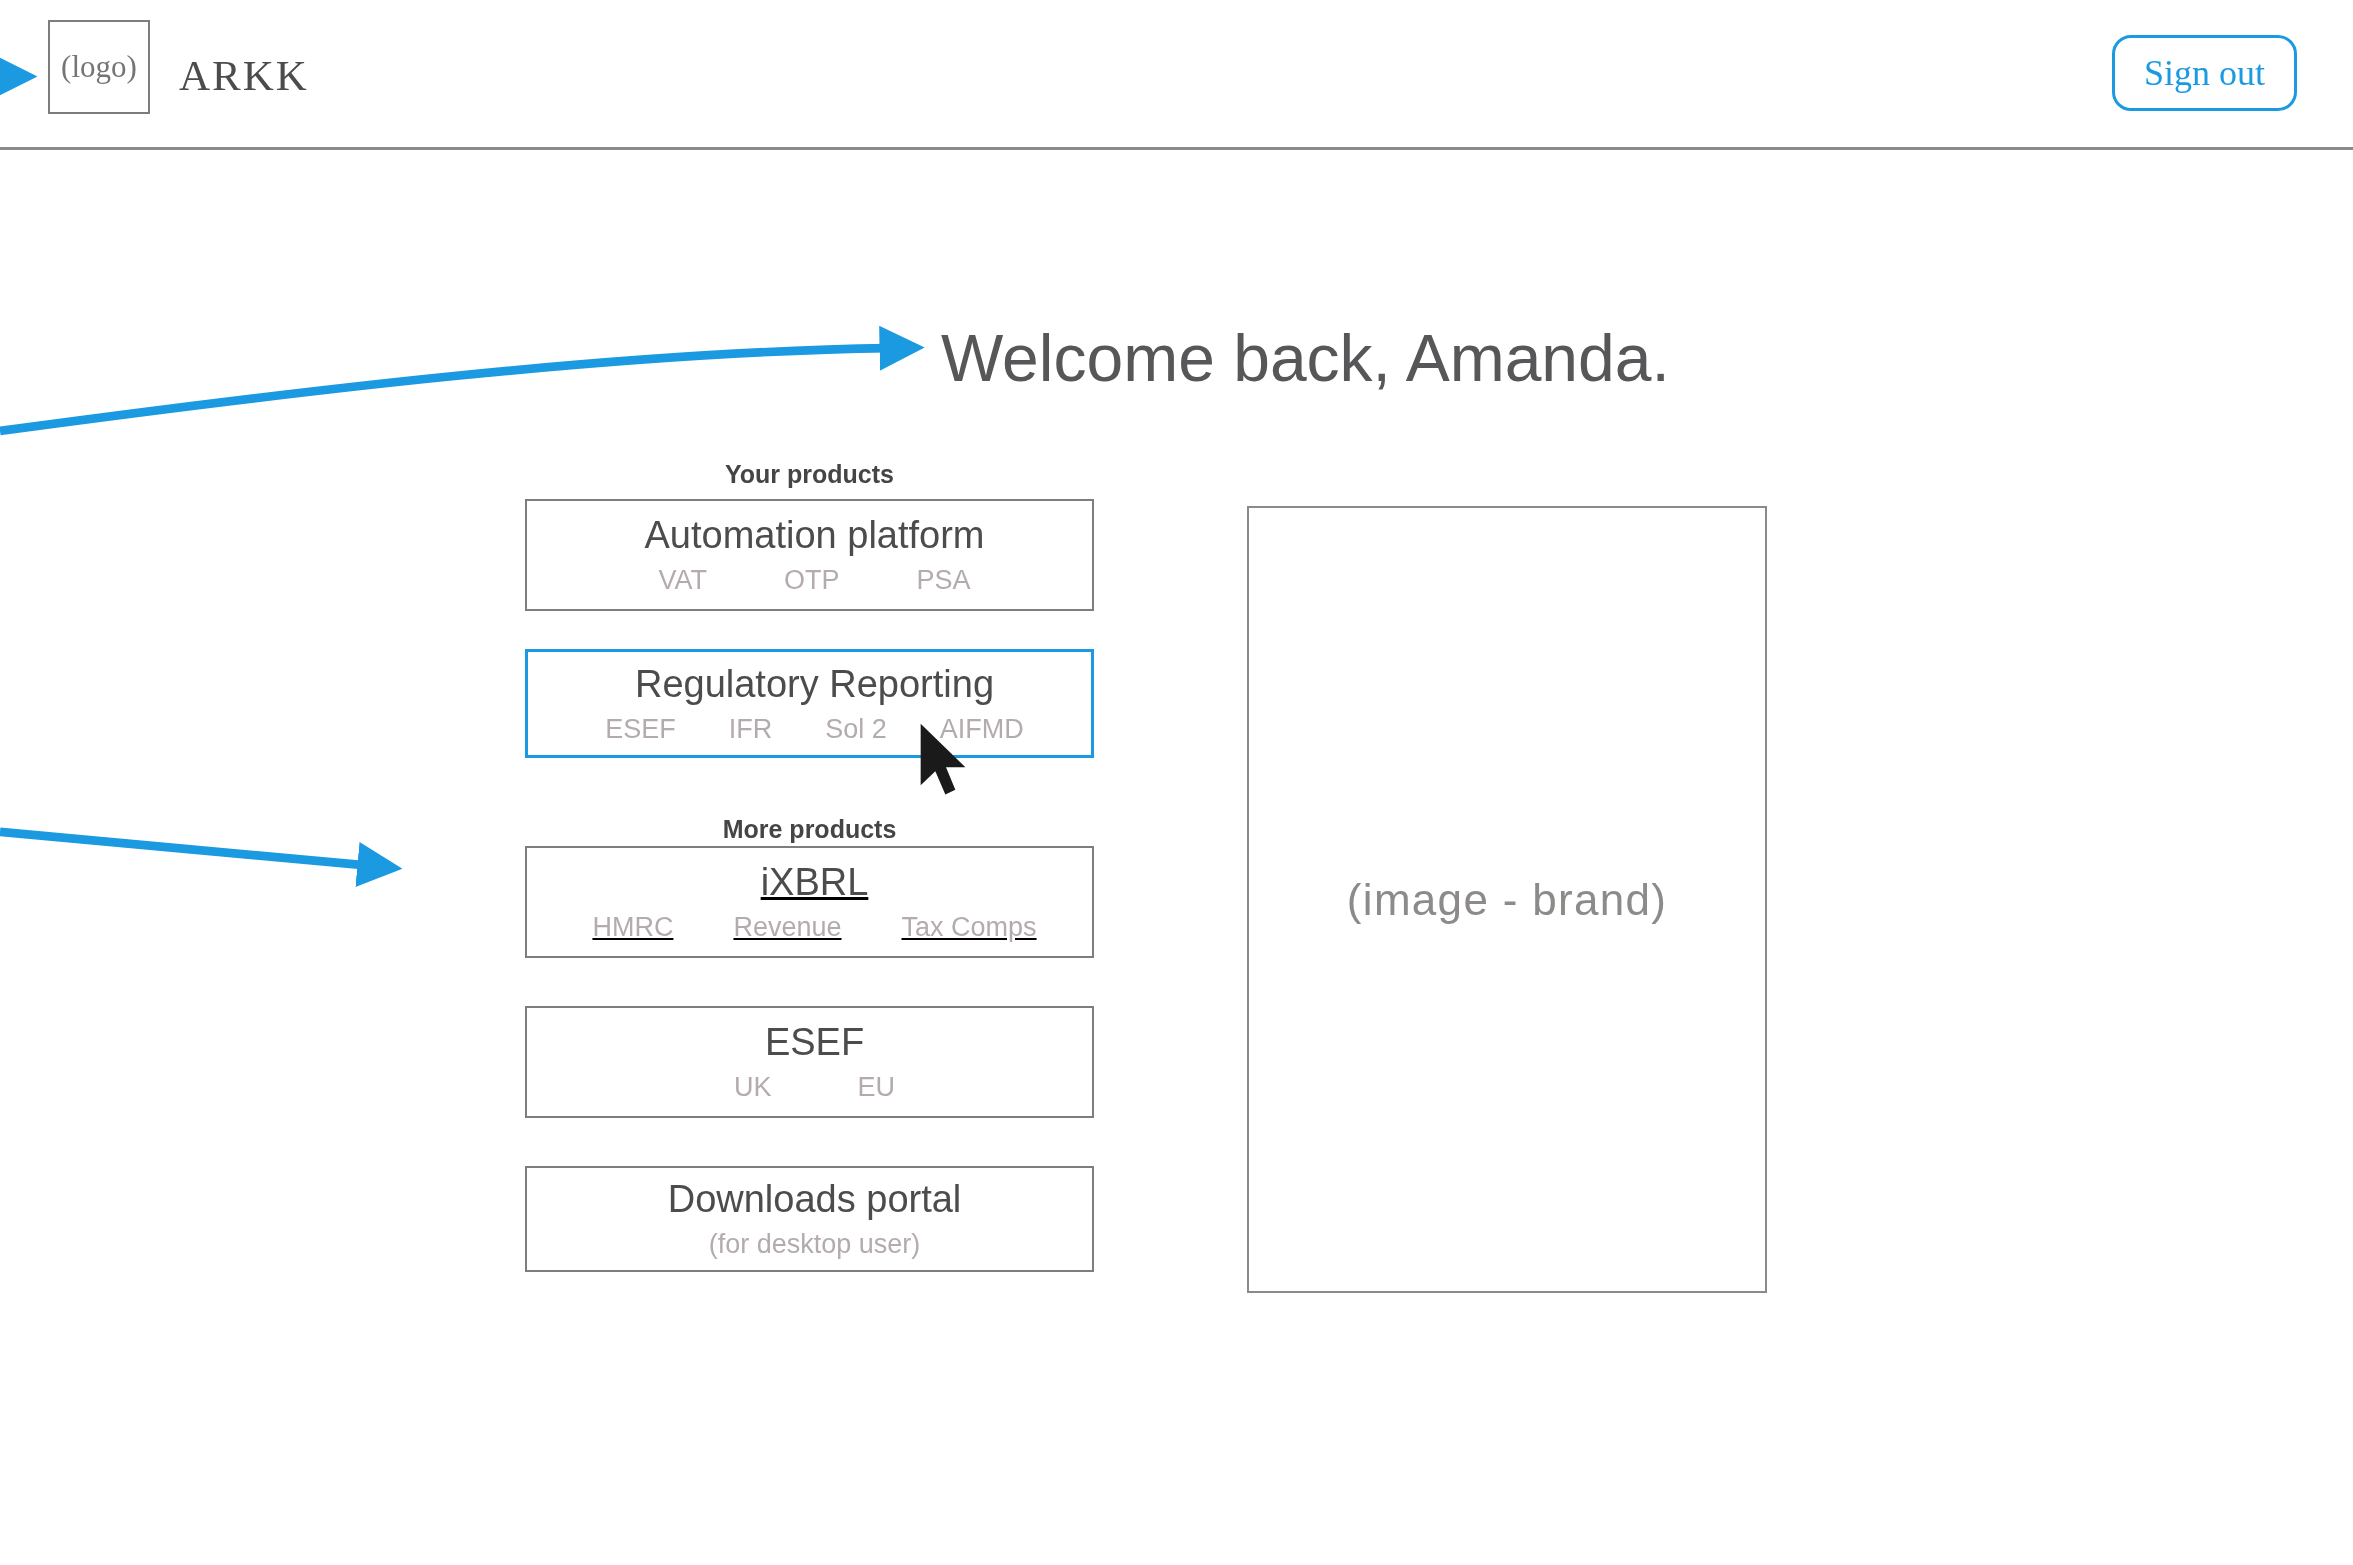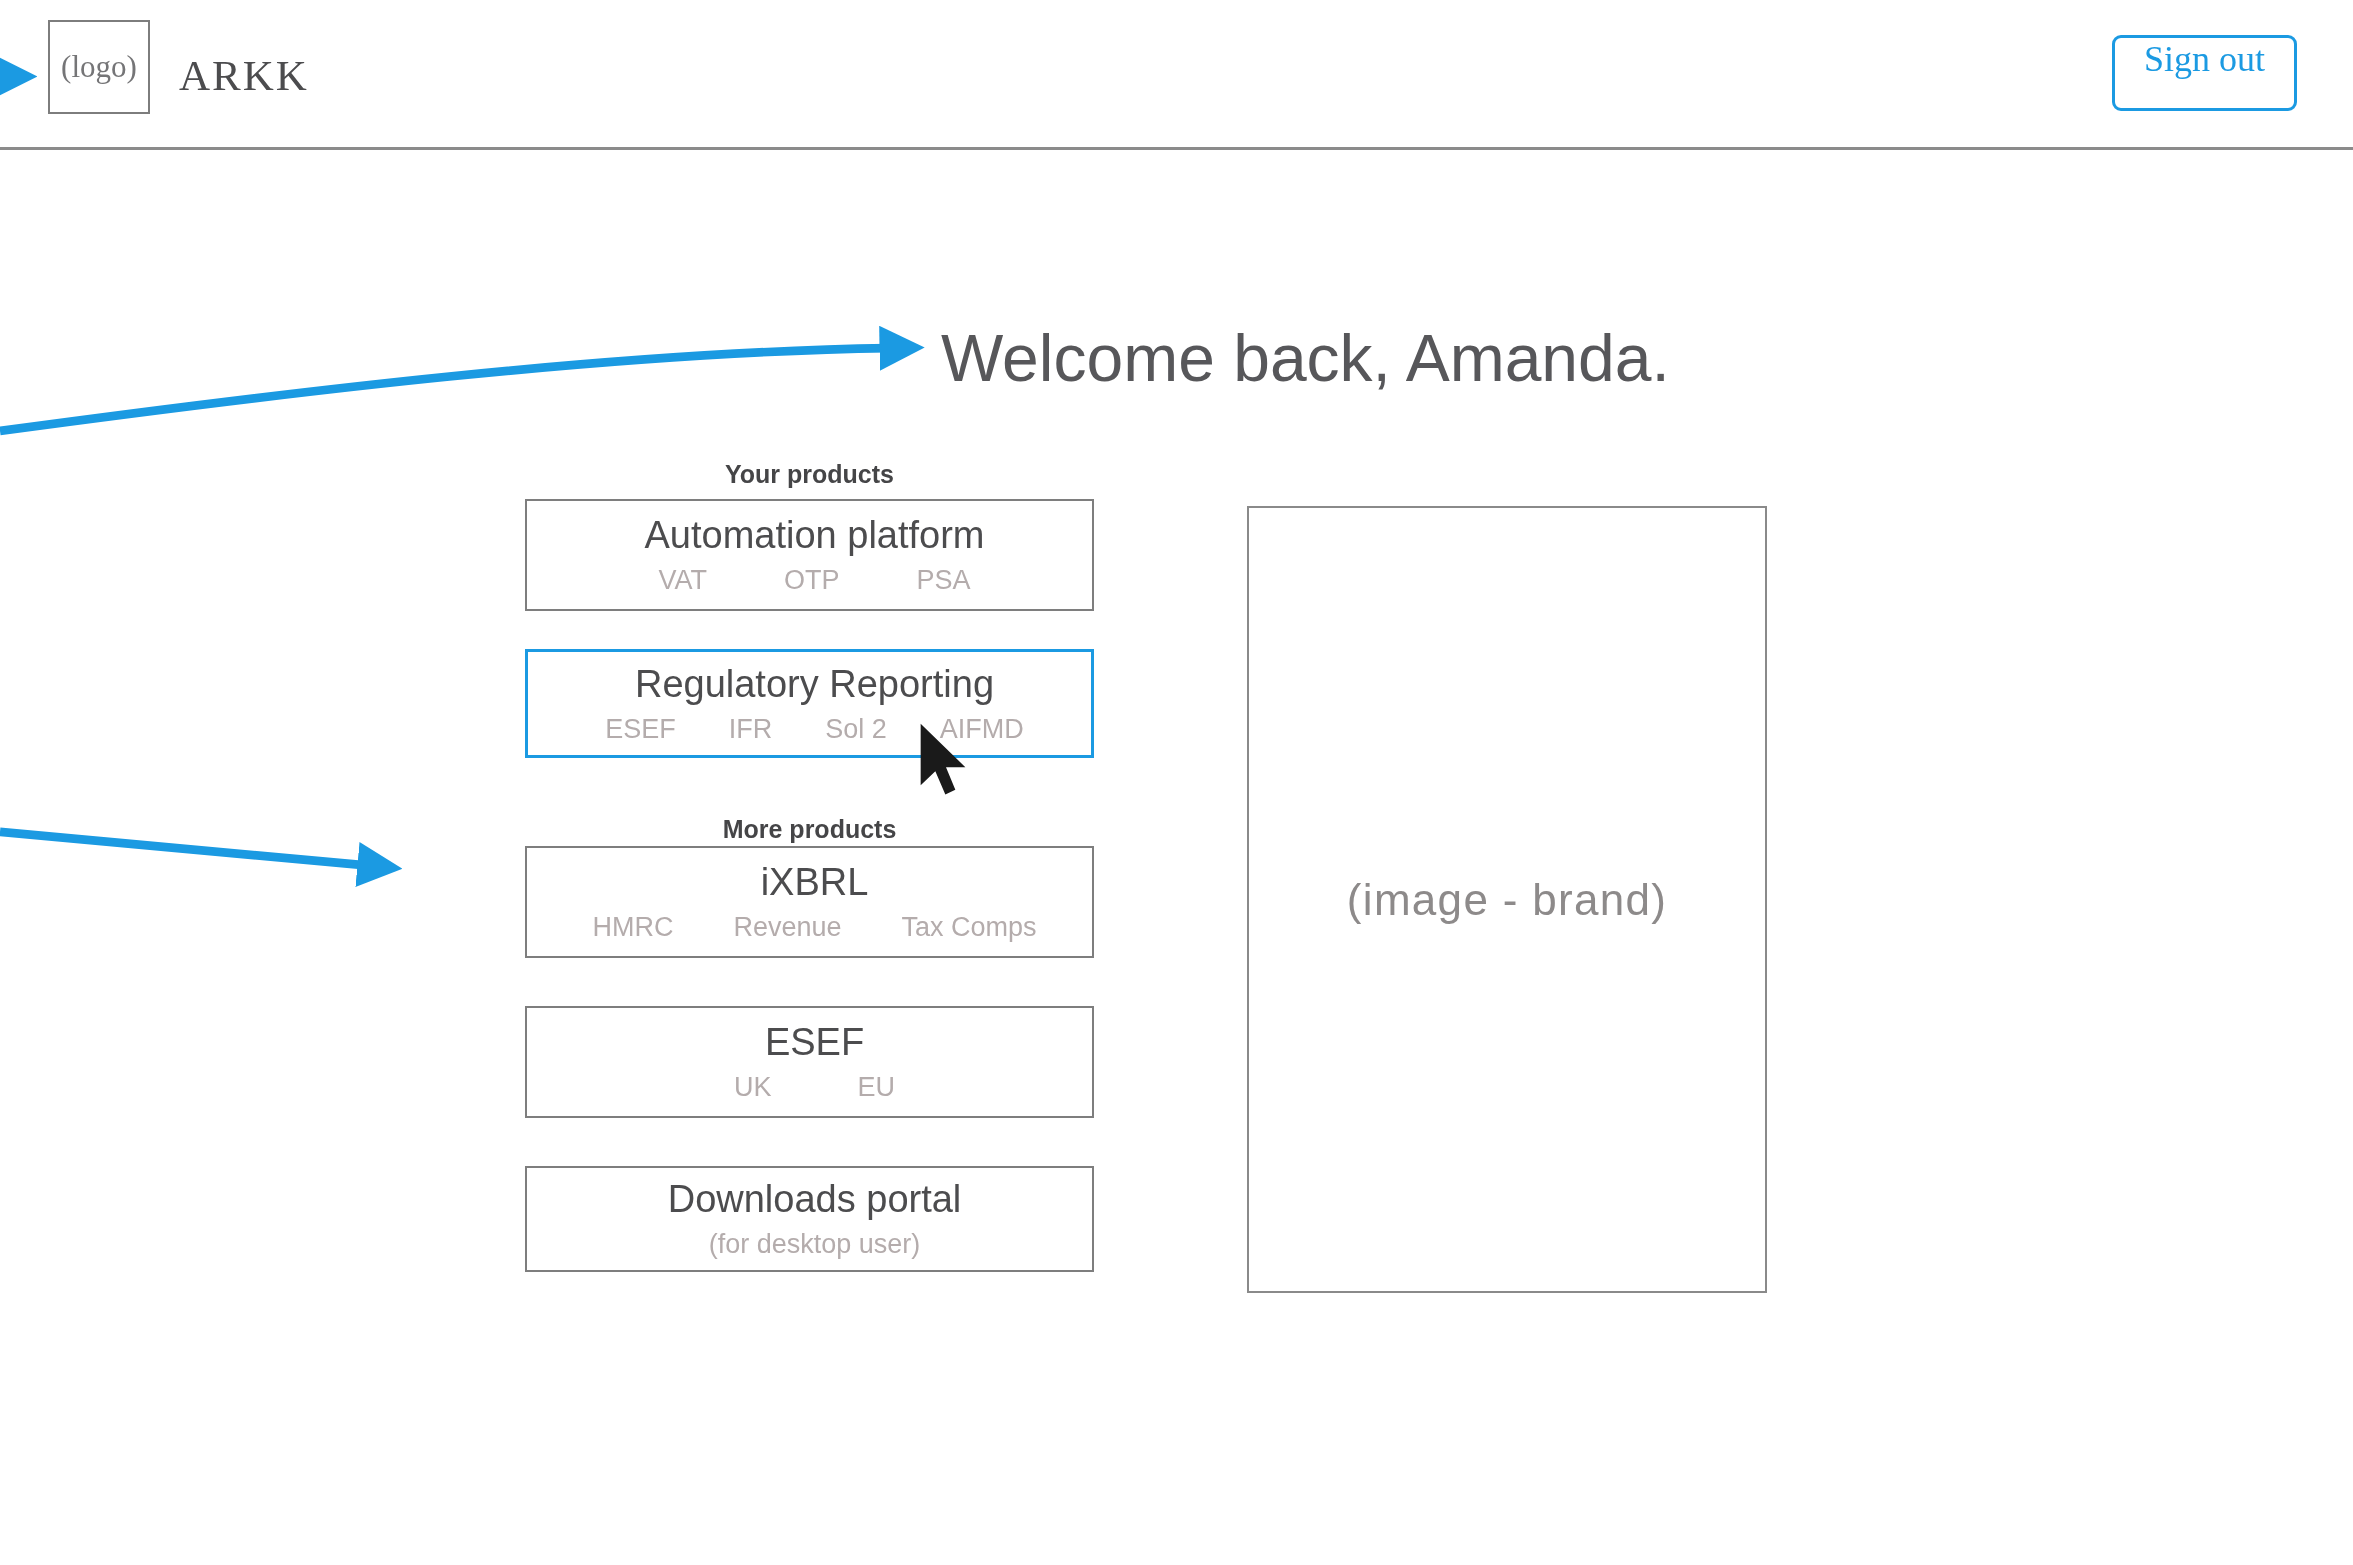--- a/index.html
+++ b/index.html
@@ -19,23 +19,23 @@
     position:absolute; left:48px; top:20px; width:102px; height:94px;
     border:2.7px solid #7d7d7d; display:flex; align-items:center; justify-content:center;
     font-size:31px; color:#757577;
   }
   .brand {
     position:absolute; left:179px; top:51px;
     font-size:43px; color:#4c4c4e; letter-spacing:2px;
   }
   .signout-btn {
     position:absolute; left:2112px; top:35px; width:185px; height:76px;
-    border:3.3px solid #1b9ae2; border-radius:9px; background:#ffffff;
+    border:3.3px solid #1b9ae2; border-radius:19px; background:#ffffff;
     color:#1b9ae2; font-size:36px;
-    display:flex; justify-content:center;
+    display:flex; align-items:center; justify-content:center;
     font-family:inherit; cursor:pointer;
   }
 
   
   .anno { position:absolute; overflow:visible; pointer-events:none; }
 
   
   .welcome {
     position:absolute; left:941px; top:322px;
     font-size:66px; color:#57575a; line-height:1.1; white-space:nowrap;
@@ -50,21 +50,21 @@
   .heading-more { top:815px; }
 
   .card {
     position:absolute; left:525px; width:569px;
     border:2.7px solid #7e7e7e; background:#ffffff;
     display:flex; flex-direction:column; align-items:center; justify-content:center;
     gap:8px; cursor:pointer;padding-left:10px;
   }
   .card-0 { top:499px;  height:112px; }
   .card-1 { top:649px;  height:109px; border:3.3px solid #1b9ae2; }
-  .card-2 { top:846px; height:112px; }
+  .card-2 { top:846px; height:112px;text-decoration:underline; }
   .card-3 { top:1006px; height:112px;text-align:right; }
   .card-4 { top:1166px; height:106px; }
   .card-title { font-size:38px; color:#4c4c4e; white-space:nowrap; }
   .card-tags  { display:flex; font-size:27px; color:#b4acac; white-space:nowrap; }
   .gap-lg { gap:77px; } .gap-md { gap:60px; } .gap-sm { gap:53px; } .gap-xl { gap:86px; }
 
   
   .image-box {
     position:absolute; left:1247px; top:506px; width:520px; height:787px;
     border:2px solid #8a8a8a; background:#ffffff;

